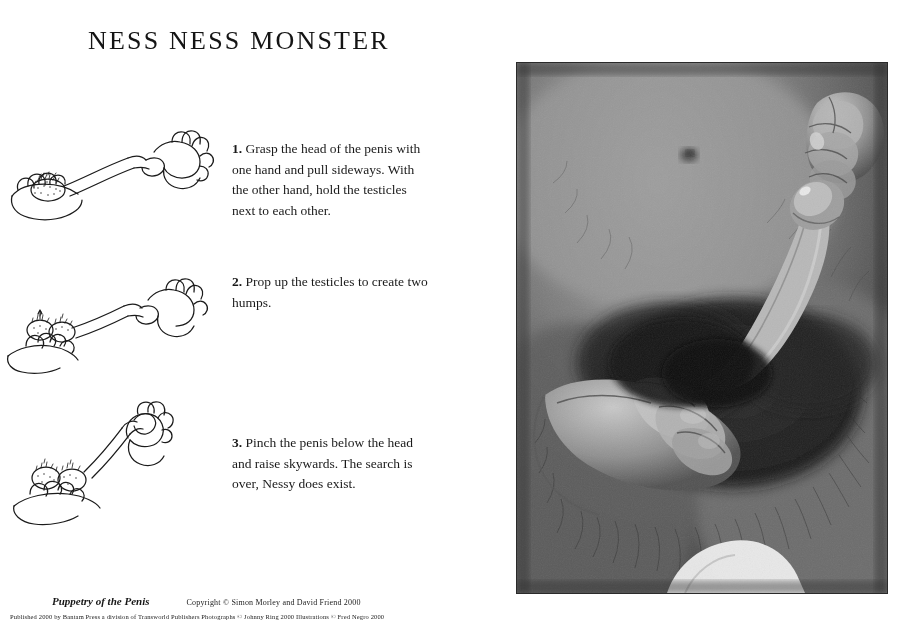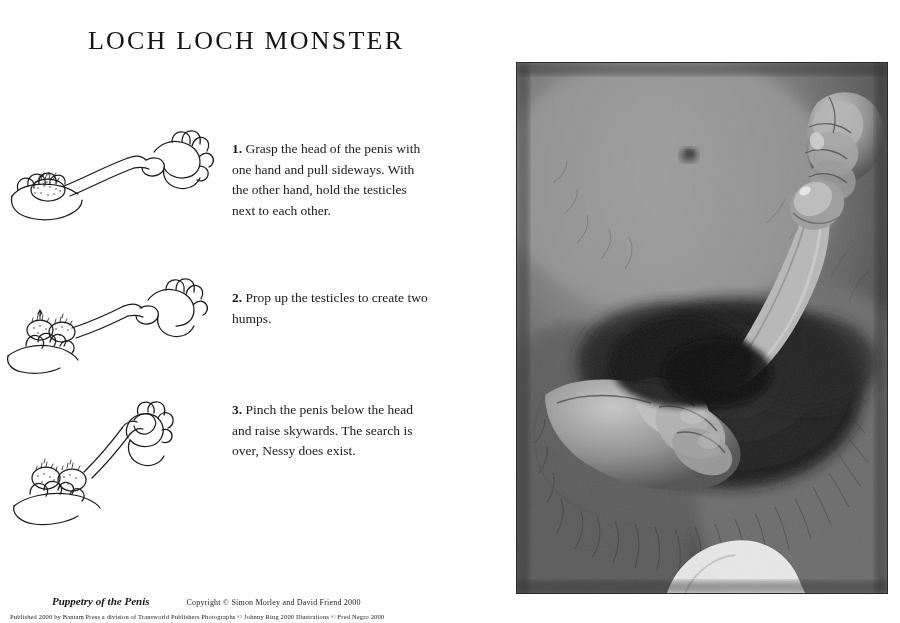--- a/index.html
+++ b/index.html
@@ -67,22 +67,22 @@
     top: 6px;
     width: 200px;
     font-size: 13.5px;
     line-height: 1.52;
     color: #1a1a1a;
   }
   .step-text .num {
     font-weight: 700;
   }
   .step-1 .step-text { top: 21px; }
-  .step-2 .step-text { top: 16px; }
-  .step-3 .step-text { top: 2px; }
+  .step-2 .step-text { top: 0; }
+  .step-3 .step-text { top: 35px; }
 
   
   .footer {
     position: absolute;
     left: 10px;
     bottom: 32px;
     width: 480px;
   }
   .footer-line1 {
     position: absolute;
@@ -135,21 +135,21 @@
     background: #ffffff;
   }
 </style>
 </head>
 <body>
 
 <div class="page">
 
   <div class="left-page">
 
-    <div class="page-title">LOCH LOCH MONSTER</div>
+    <div class="page-title">NESS NESS MONSTER</div>
 
     <div class="step step-1">
       <div class="illus">
         <svg width="220" height="130" viewBox="0 0 220 130" xmlns="http://www.w3.org/2000/svg">
           <g fill="none" stroke="#1b1b1b" stroke-width="1.25" stroke-linecap="round" stroke-linejoin="round">
 
             <path d="M8 78 C14 70 26 66 40 66 C54 66 66 70 74 76"></path>
             <path d="M8 78 C6 86 10 94 20 98 C32 103 50 103 62 98 C72 94 78 88 78 82"></path>
             <path d="M14 72 C12 66 16 60 22 60 C28 60 31 65 30 70"></path>
             <path d="M24 68 C23 61 27 56 33 56 C39 56 42 61 41 67"></path>

